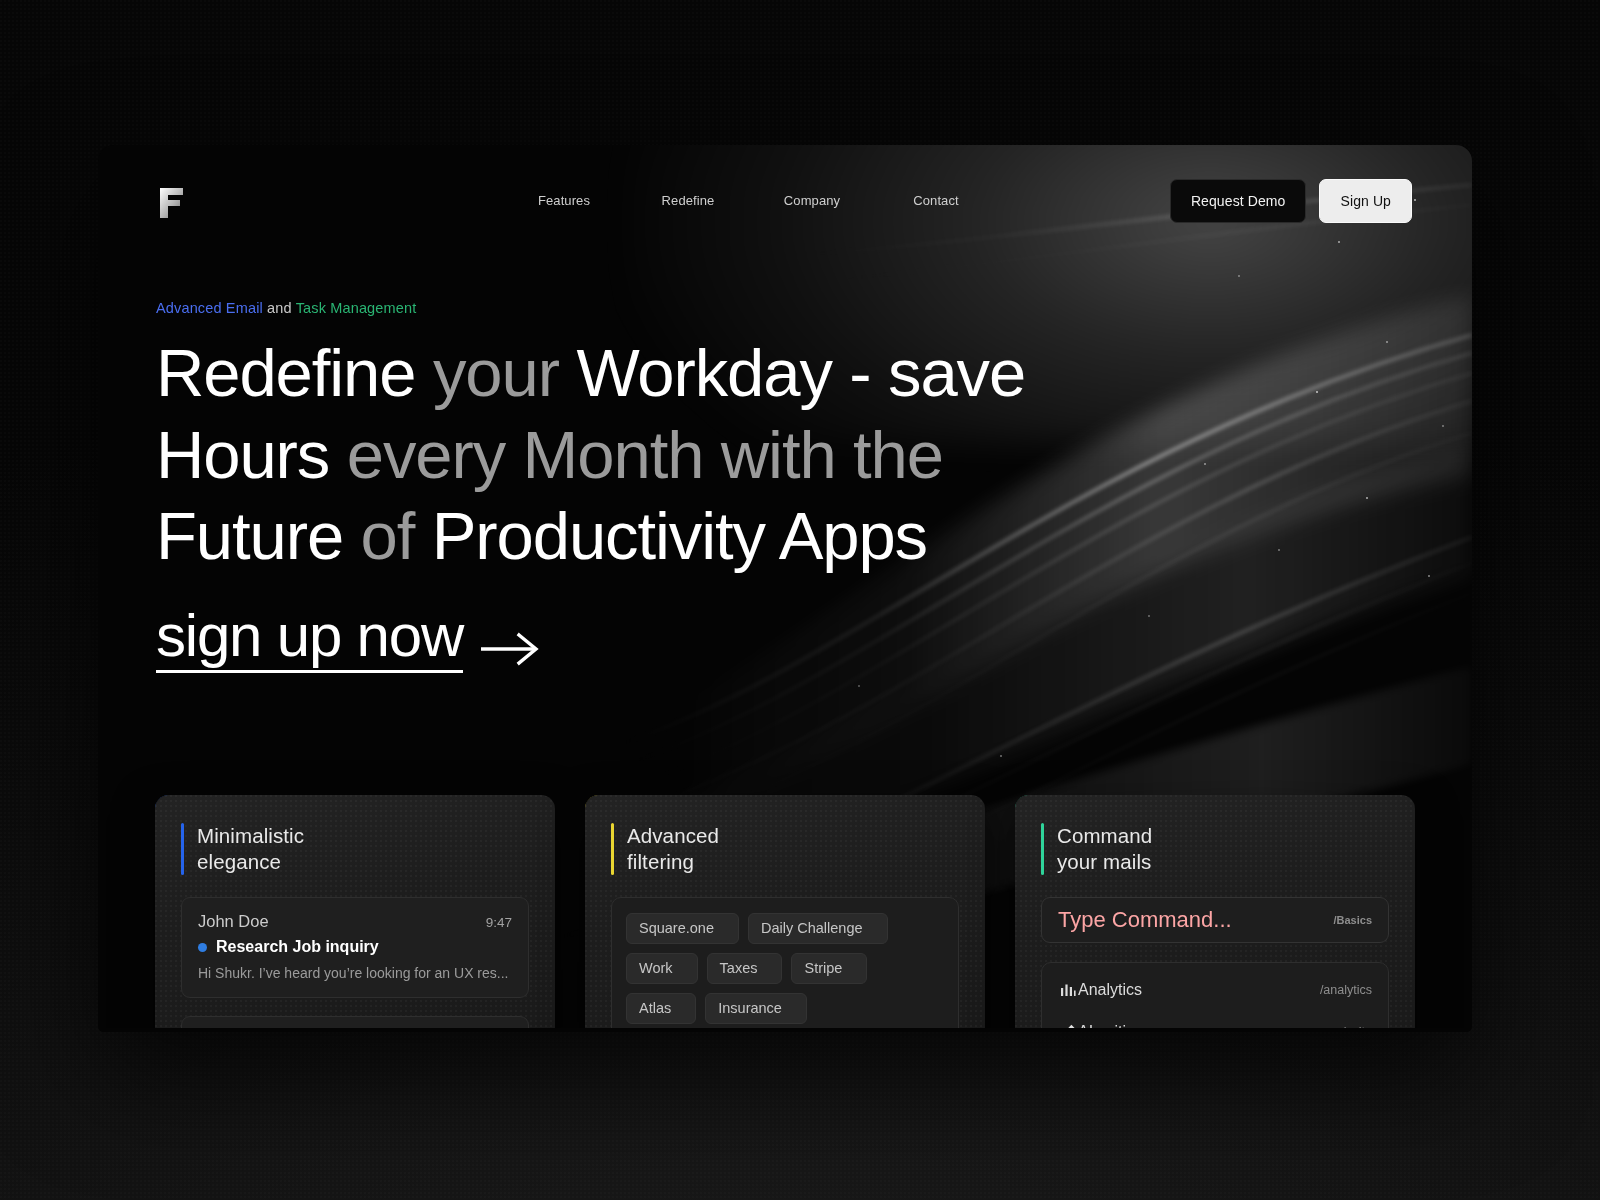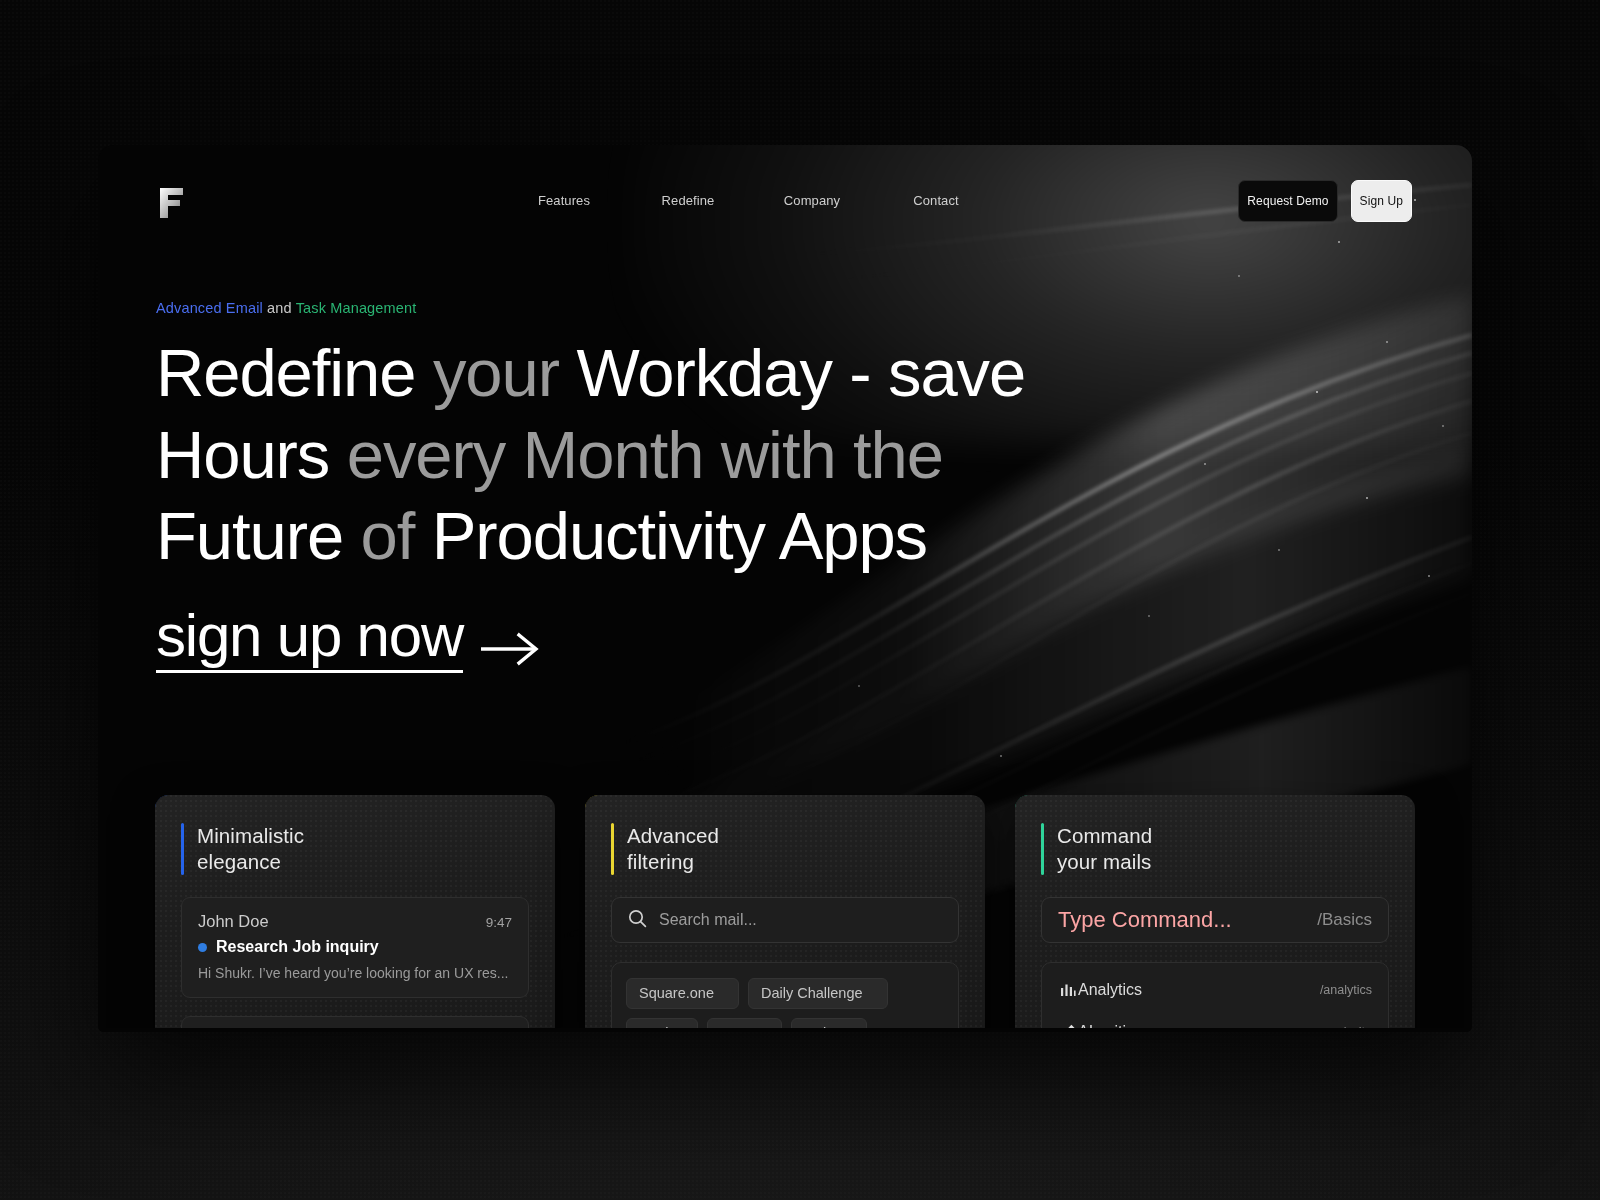--- a/index.html
+++ b/index.html
@@ -105,23 +105,23 @@
     white-space: nowrap;
   }
   .navbtns {
     margin-left: auto;
     display: flex;
     align-items: center;
     gap: 13px;
     margin-top: 2px;
   }
   .btn {
-    font-size: 12px;
+    font-size: 14px;
     border-radius: 7px;
-    padding: 13px 8px;
+    padding: 13px 20px;
     cursor: pointer;
     white-space: nowrap;
     border: 1px solid transparent;
     letter-spacing: .1px;
   }
   .btn-dark {
     background: #0a0a0a;
     color: #f2f2f2;
     border-color: #2a2a2a;
   }
@@ -284,21 +284,21 @@
 
   
   .cmdbar {
     display: flex; align-items: center;
     border: 1px solid #333; border-radius: 9px;
     background: #1e1e1e;
     height: 46px; padding: 0 16px;
     position: relative; z-index: 2;
   }
   .cmdbar .ph { color: #fca5a5; font-size: 22px; }
-  .cmdbar .slash { margin-left: auto; color: #8e8e8e; font-size: 17px; }
+  .cmdbar .slash { margin-left: auto; color: #8e8e8e; font-size: 11px; font-weight: bold; }
   .cmdlist {
     margin-top: 19px;
     border: 1px solid #2e2e2e;
     border-radius: 10px;
     background: #1d1d1d;
     padding: 6px 0;
     position: relative; z-index: 2;
   }
   .cmdrow {
     display: flex; align-items: center; 
@@ -482,29 +482,20 @@
     </div>
 
     <div class="card" style="border-color:#e9d531">
       <div class="card-rim" style="border-color:#e9d531"></div>
       <div class="card-head">
         <div class="accent-bar" style="background:#e9d531"></div>
         <div class="card-title">Advanced
 filtering</div>
       </div>
 
-      <div class="searchbar">
-        <span>
-          <svg width="19" height="19" viewBox="0 0 19 19">
-            <circle cx="8" cy="8" r="6.2" stroke="#cfcfcf" stroke-width="1.7" fill="none"></circle>
-            <path d="M12.6 12.6 L17.4 17.4" stroke="#cfcfcf" stroke-width="1.7" stroke-linecap="round"></path>
-          </svg>
-        </span>
-        <span class="ph">Search mail...</span>
-      </div>
 
       <div class="tagbox">
         <span class="tag">Square.one</span>
         <span class="tag">Daily Challenge</span>
         <span class="tag">Work</span>
         <span class="tag">Taxes</span>
         <span class="tag">Stripe</span>
         <span class="tag">Atlas</span>
         <span class="tag">Insurance</span>
 

